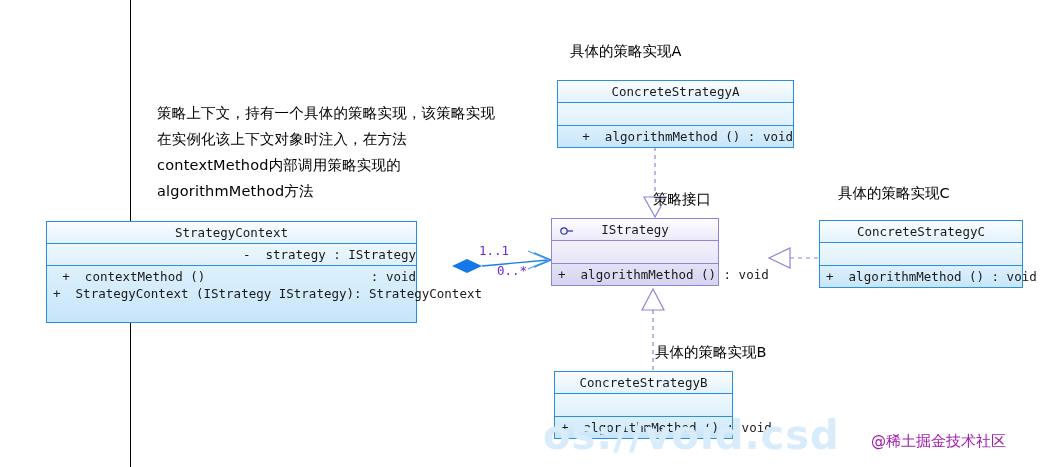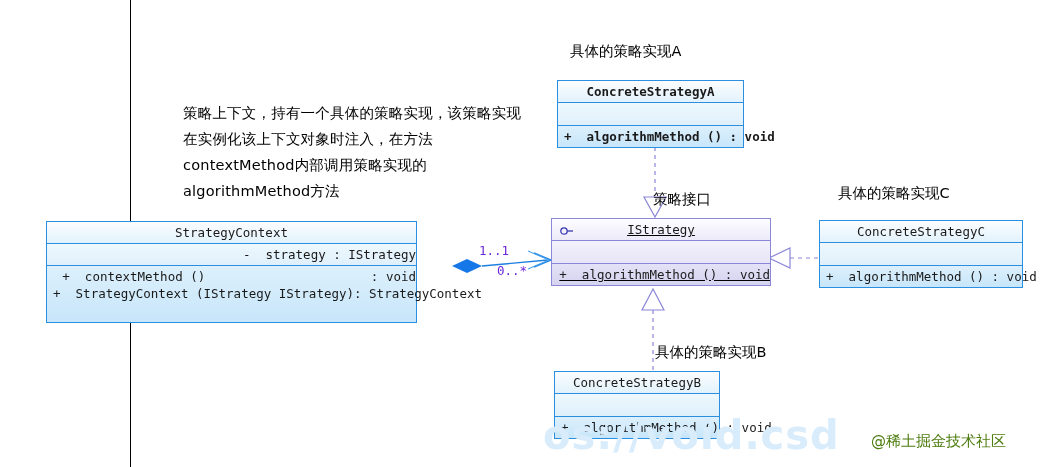--- a/index.html
+++ b/index.html
@@ -135,33 +135,33 @@
     font-size: 40px;
     font-weight: bold;
     color: #d8ecfb;
     white-space: nowrap;
     letter-spacing: 1px;
   }
   .wm-corner {
     position: absolute;
     font-family: "DejaVu Sans", "Liberation Sans", sans-serif;
     font-size: 15px;
-    color: #4d7c0f;
+    color: #a21caf;
     white-space: nowrap;
     text-align: center;
   }
 </style>
 </head>
 <body>
 
 <div id="canvas">
 
   <div class="page-rule"></div>
 
-  <div class="note" style="left:157px; top:100px; width:345px;margin-left:26px;">策略上下文，持有一个具体的策略实现，该策略实现在实例化该上下文对象时注入，在方法contextMethod内部调用策略实现的algorithmMethod方法</div>
+  <div class="note" style="left:157px; top:100px; width:345px;">策略上下文，持有一个具体的策略实现，该策略实现在实例化该上下文对象时注入，在方法contextMethod内部调用策略实现的algorithmMethod方法</div>
 
   <svg class="overlay" viewBox="0 0 1044 467">
 
     <g>
       <line x1="655" y1="147" x2="655" y2="196" stroke="#8a86d8" stroke-width="1.2" stroke-dasharray="4,4"></line>
       <polygon points="655,217 644,197 666,197" fill="#ffffff" stroke="#8a86d8" stroke-width="1.2"></polygon>
     </g>
 
     <g>
       <line x1="653" y1="310" x2="653" y2="373" stroke="#8a86d8" stroke-width="1.2" stroke-dasharray="4,4"></line>
@@ -186,49 +186,49 @@
     <div class="row attrs">
       <div class="line">-  strategy : IStrategy</div>
     </div>
     <div class="row ops">
       <div class="line">+  contextMethod ()                      : void</div>
       <div class="line">+  StrategyContext (IStrategy IStrategy): StrategyContext</div>
       <div class="line empty-line"></div>
     </div>
   </div>
 
-  <div class="uml iface" style="left:551px; top:218px; width:220px;text-decoration:underline;">
+  <div class="uml iface" style="left:551px; top:218px; width:168px;">
     <div class="row title" style="position:relative;">
       <span class="iface-glyph">
         <svg width="16" height="14" viewBox="0 0 16 14">
           <circle cx="5" cy="7" r="3.2" fill="none" stroke="#3b3ab0" stroke-width="1.3"></circle>
           <line x1="8.4" y1="7" x2="14" y2="7" stroke="#3b3ab0" stroke-width="1.3"></line>
         </svg>
       </span>
       <span>IStrategy</span>
     </div>
     <div class="row attrs">
       <div class="line empty-line"></div>
     </div>
     <div class="row ops">
       <div class="line">+  algorithmMethod () : void</div>
     </div>
   </div>
 
-  <div class="uml" style="left:557px; top:80px; width:187px;font-weight:bold;">
+  <div class="uml" style="left:557px; top:80px; width:237px;">
     <div class="row title">ConcreteStrategyA</div>
     <div class="row attrs">
       <div class="line empty-line"></div>
     </div>
     <div class="row ops">
       <div class="line">+  algorithmMethod () : void</div>
     </div>
   </div>
 
-  <div class="uml" style="left:554px; top:371px; width:166px;">
+  <div class="uml" style="left:554px; top:371px; width:179px;">
     <div class="row title">ConcreteStrategyB</div>
     <div class="row attrs">
       <div class="line empty-line"></div>
     </div>
     <div class="row ops">
       <div class="line">+  algorithmMethod () : void</div>
     </div>
   </div>
 
   <div class="uml" style="left:819px; top:220px; width:204px;">

